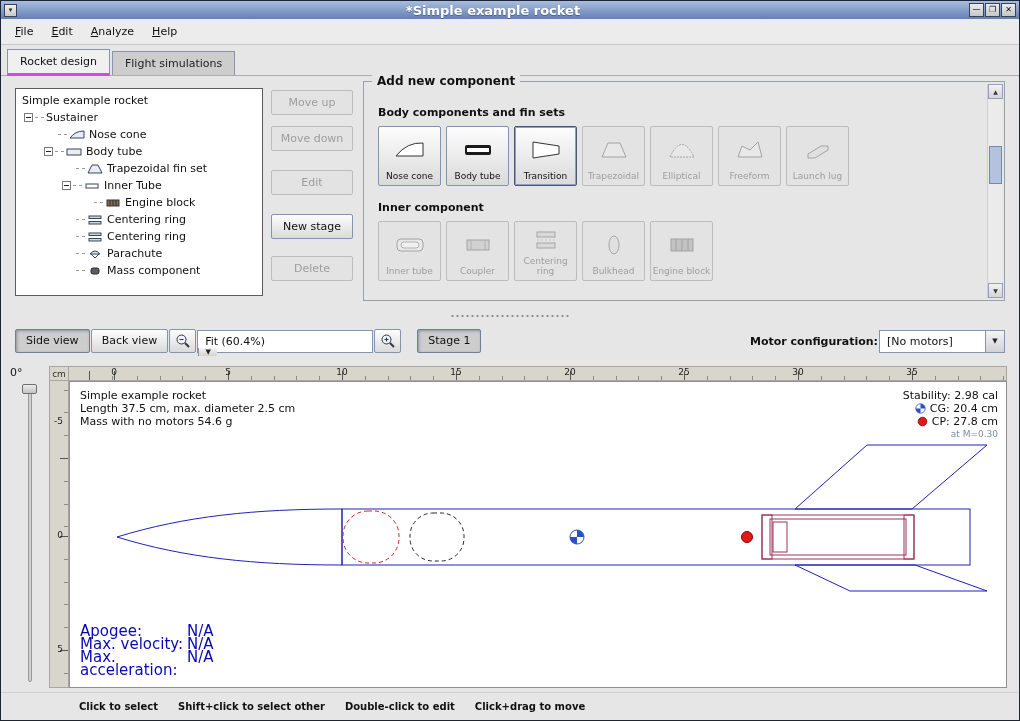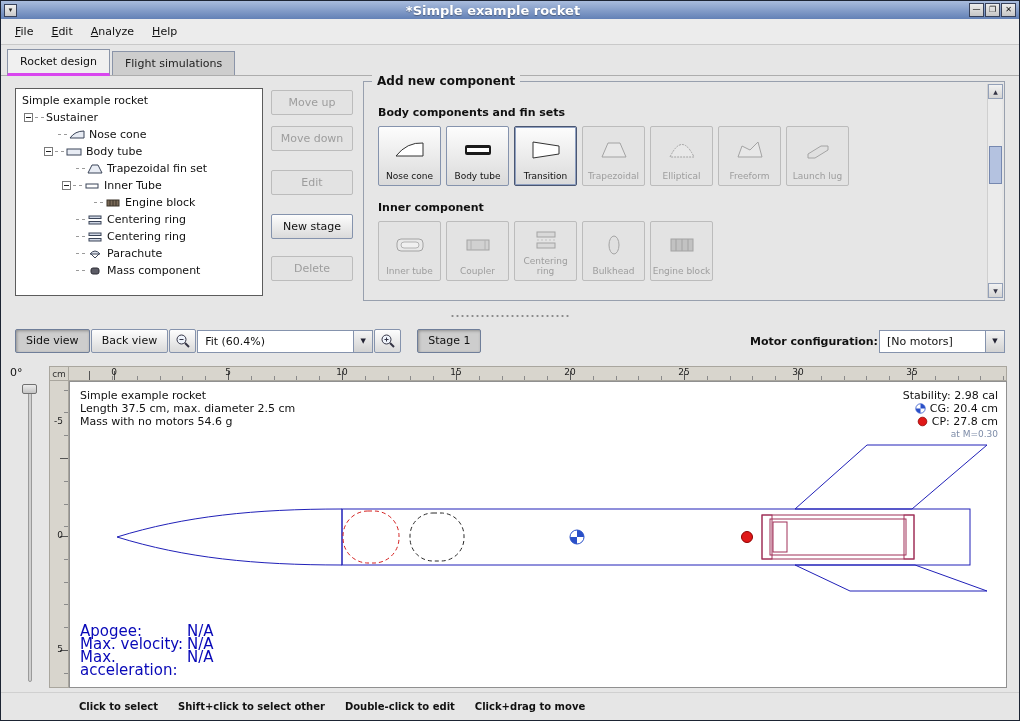--- a/index.html
+++ b/index.html
@@ -60,21 +60,21 @@
   .splitter .dots { width:120px; height:4px; background-image:radial-gradient(circle, #8a8a8a 1px, transparent 1.2px); background-size:5px 4px; }
 
   
   .viewbar { height:38px; display:flex; align-items:center; padding:0 14px; gap:1px; flex:0 0 auto; }
   .vbtn { height:24px; padding:0 10px; line-height:22px; }
   .vbtn.pressed { background:#cdcdcd; border-color:#6f7e99; box-shadow:inset 1px 1px 3px rgba(0,0,0,.3); }
   .iconbtn { width:27px; height:24px; padding:0; display:flex; align-items:center; justify-content:center; }
   .combo { display:flex; height:23px; border:1px solid #8593ad; background:#fff; align-items:stretch; }
   .combo .val { padding:4px 7px 0 7px; flex:1; white-space:nowrap; }
   .combo .arrow { width:19px; background:linear-gradient(#f4f4f4,#d2d2d2); border-left:1px solid #8593ad; display:flex; align-items:center; justify-content:center; font-size:7px; color:#223; }
-  .zoomcombo { width:176px; }
+  .zoomcombo { width:176px;flex-direction:column; }
   .motorlabel { margin-left:auto; font-weight:bold; }
   .motorcombo { width:126px; }
   .stagegap { width:14px; }
 
   
   .diagram { position:relative; height:332px; flex:0 0 auto; background:#e6e6e6; }
   .rot-label { position:absolute; left:9px; top:6px; font-size:11px; }
   .slider-track { position:absolute; left:27px; top:26px; bottom:10px; width:4px; background:#d0d0d0; border:1px solid #9a9a9a; border-radius:2px; }
   .slider-handle { position:absolute; left:21px; top:24px; width:15px; height:10px; background:linear-gradient(#ececec,#c4c4c4); border:1px solid #707070; border-radius:2px; }
 

